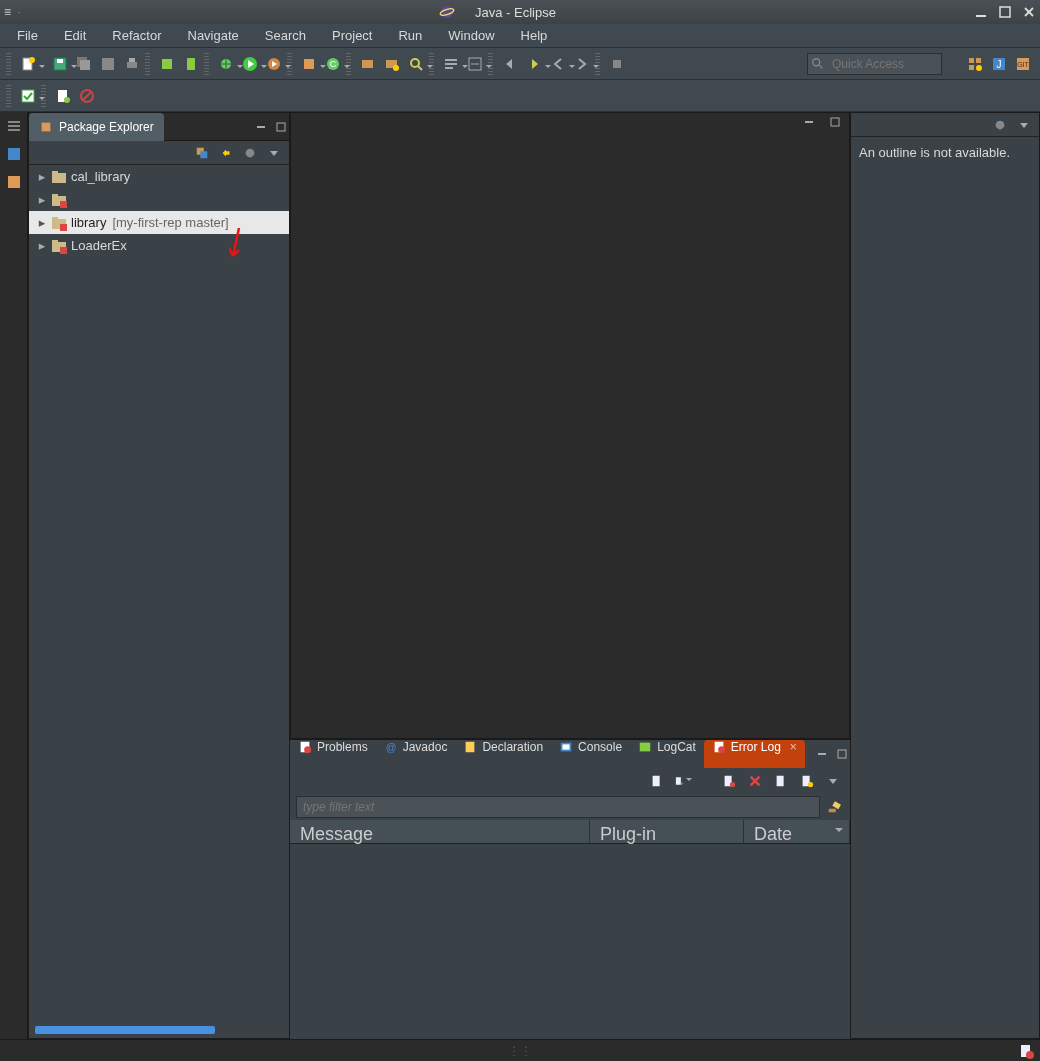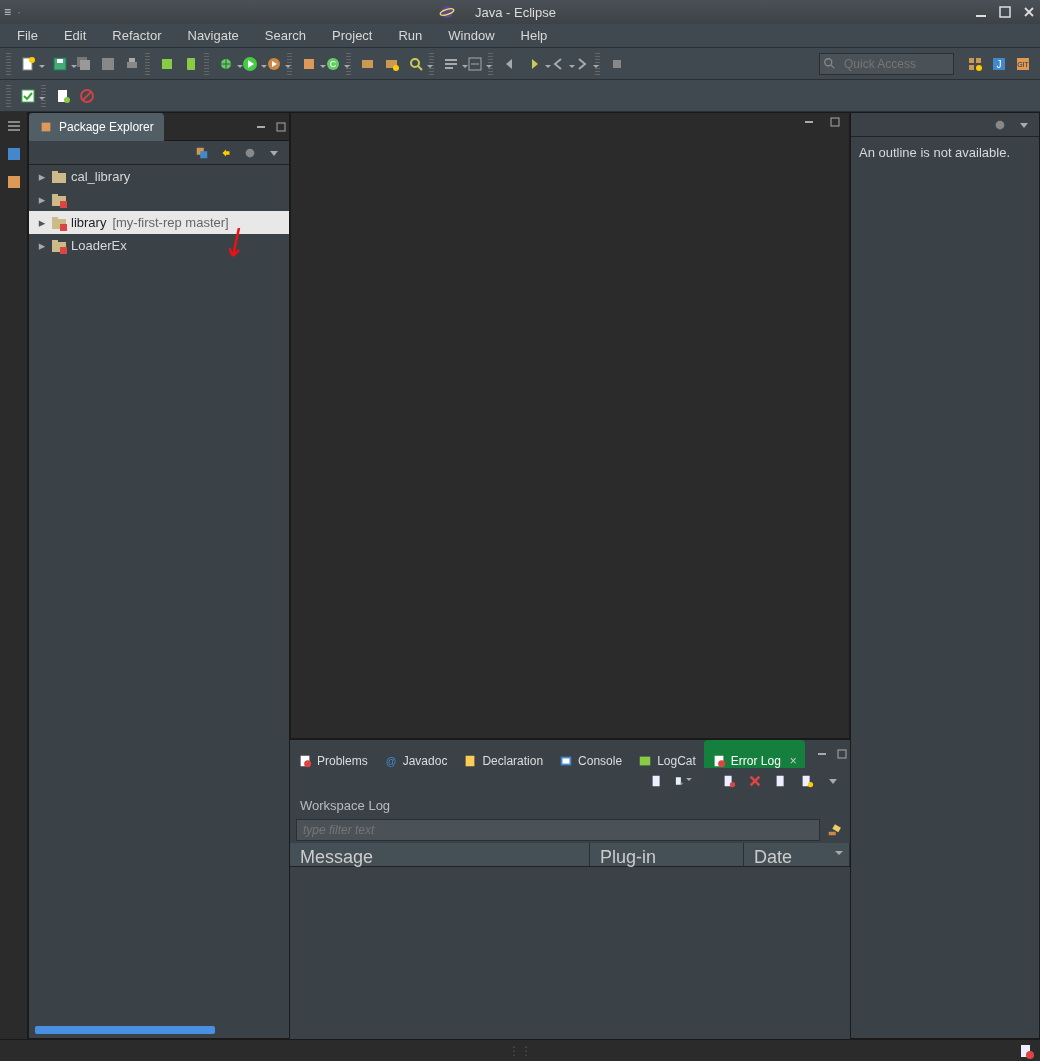--- a/index.html
+++ b/index.html
@@ -15,21 +15,21 @@
 
 .menubar { height: 24px; background: #40494f; display: flex; align-items: center; padding: 0 8px; gap: 8px; border-bottom: 1px solid #2a2f33; }
 .menubar .menu-item { padding: 3px 9px; color: #d8d8d8; cursor: pointer; font-size: 13px; }
 
 
 .toolbar { background: #40494f; display: flex; align-items: center; padding: 2px 6px; gap: 2px; border-bottom: 1px solid #2a2f33; min-height: 32px; }
 .toolbar-btn { width: 22px; height: 22px; display: flex; align-items: center; justify-content: center; cursor: pointer; border-radius: 2px; position: relative; }
 .toolbar-btn .drop { position: absolute; right: -6px; bottom: 4px; border: 3px solid transparent; border-top-color: #aaa; }
 .handle { width: 5px; height: 22px; background: repeating-linear-gradient(to bottom, #666, #666 1px, transparent 1px, transparent 3px); margin-right: 4px; cursor: move; }
 
-.quick-access { margin-left: auto; margin-right: 8px; }
+.quick-access { margin-left: auto; margin-right: 20px; }
 .quick-access input { background: #4a5258; border: 1px solid #2a2f33; color: #888; padding: 3px 8px 3px 24px; width: 135px; font-size: 12px; }
 .qa-wrap { position: relative; }
 .qa-icon { position: absolute; left: 4px; top: 50%; transform: translateY(-50%); }
 
 
 .main { display: flex; height: calc(100% - 24px - 24px - 32px - 32px - 22px); background: #2b2b2b; }
 .left-trim { width: 28px; background: #2b2b2b; border-right: 1px solid #1a1a1a; padding-top: 4px; display: flex; flex-direction: column; gap: 8px; align-items: center; }
 .trim-icon { width: 20px; height: 20px; display: flex; align-items: center; justify-content: center; cursor: pointer; }
 
 .panel { background: #2b2b2b; border: 1px solid #1a1a1a; display: flex; flex-direction: column; }
@@ -57,22 +57,22 @@
 .scroll-indicator { position: absolute; bottom: 4px; left: 6px; width: 180px; height: 8px; background: #4a90e2; border-radius: 2px; }
 
 .editor-body { flex: 1; background: #2b2b2b; }
 .editor-header { height: 18px; display: flex; justify-content: flex-end; align-items: center; gap: 6px; padding: 0 6px; background: #2b2b2b; }
 
 .outline-body { flex: 1; background: #3a4248; padding: 8px; color: #d8d8d8; font-size: 13px; }
 
 
 .bottom-stack { height: 300px; border-top: 1px solid #1a1a1a; display: flex; flex-direction: column; background: #2b2b2b; }
 .bottom-tabs { height: 28px; display: flex; align-items: center; background: #3a4248; }
-.bottom-tab { height: 28px; padding: 0 8px; display: flex; align-items: flex-end; gap: 5px; cursor: pointer; font-size: 12px; color: #ddd; border-top-left-radius: 4px; border-top-right-radius: 4px; }
-.bottom-tab.active { background: #15803d; color: #fff; }
+.bottom-tab { height: 28px; padding: 0 8px; display: flex; align-items: flex-start; gap: 5px; cursor: pointer; font-size: 12px; color: #ddd; border-top-left-radius: 4px; border-top-right-radius: 4px; }
+.bottom-tab.active { background: #c2410c; color: #fff; }
 .bottom-tabs .spacer { flex: 1; }
 
 .err-toolbar { height: 26px; display: flex; align-items: center; justify-content: flex-end; gap: 8px; padding: 0 8px; background: #3a4248; }
 .err-section-title { padding: 4px 10px; color: #bbb; background: #3a4248; font-size: 13px; }
 .filter-row { padding: 2px 6px; background: #3a4248; display: flex; align-items: center; }
 .filter-input { flex: 1; background: #4a5258; border: 1px solid #2a2f33; color: #aaa; padding: 3px 6px; font-size: 12px; font-style: italic; }
 .filter-clear { width: 20px; height: 20px; display: flex; align-items: center; justify-content: center; margin-left: 4px; cursor: pointer; }
 
 .err-table-header { height: 24px; display: flex; background: #454f56; border-bottom: 1px solid #222; }
 .err-col { padding: 4px 10px; color: #ccc; font-size: 18px; border-right: 1px solid #2a2f33; }
@@ -582,21 +582,20 @@
               <rect x="3" y="2" width="8" height="12" fill="#eef"></rect>
               <circle cx="12" cy="12" r="3" fill="#fc0"></circle>
             </svg>
           </span>
         <span class="view-btn">
             <svg width="12" height="12">
               <polygon points="2,4 10,4 6,9" fill="#aaa"></polygon>
             </svg>
           </span>
       </div>
-      <div class="err-section-title">Workspace Log</div>
       <div class="filter-row">
         <input class="filter-input" placeholder="type filter text" style="">
         <span class="filter-clear">
             <svg width="14" height="14" viewBox="0 0 16 16">
               <rect x="2" y="10" width="8" height="4" fill="#c84"></rect>
               <rect x="7" y="3" width="8" height="6" fill="#ec6" transform="rotate(30 11 6)"></rect>
             </svg>
           </span>
       </div>
       <div class="err-table-header">

